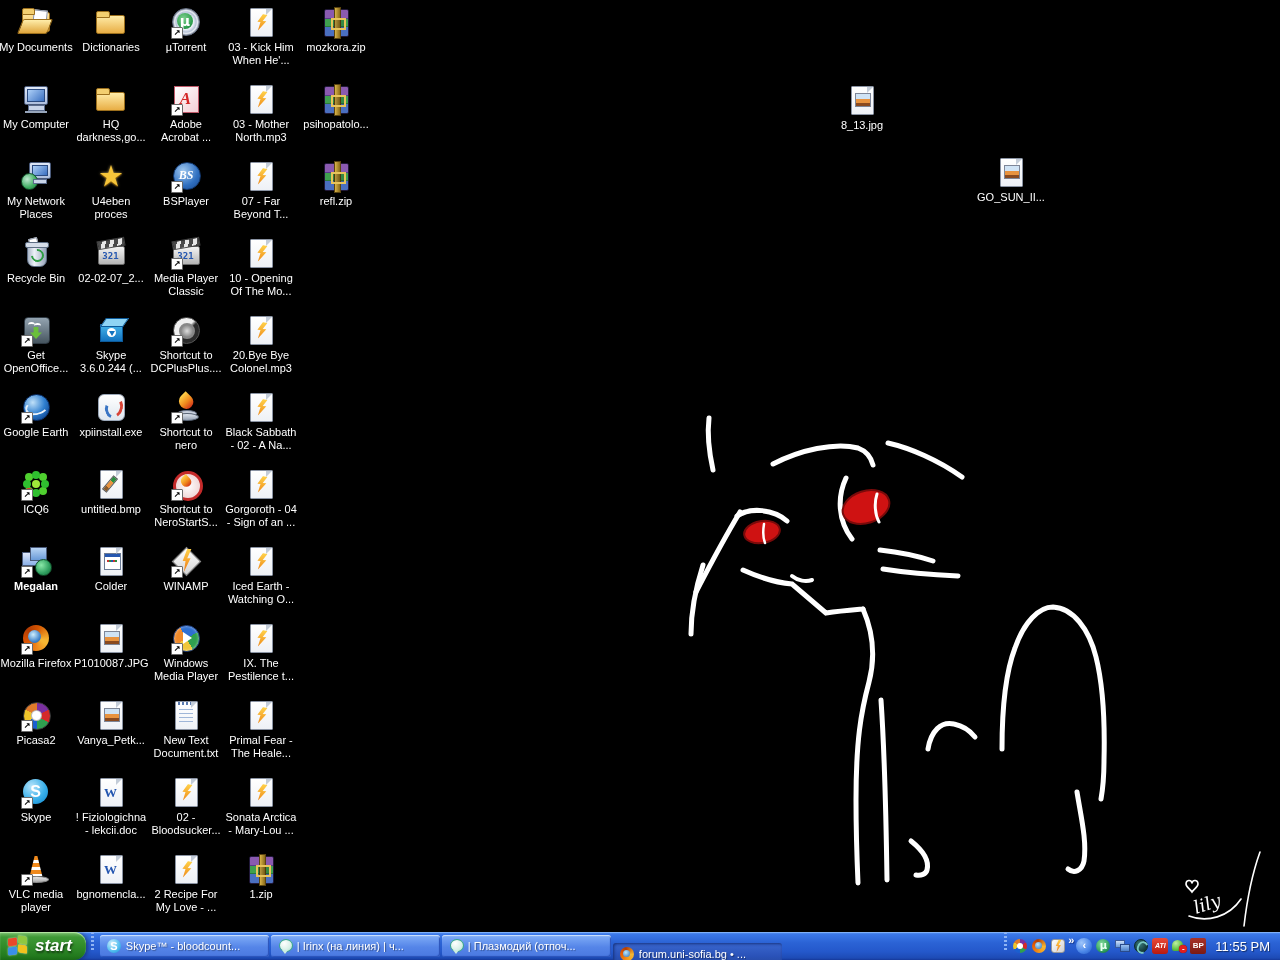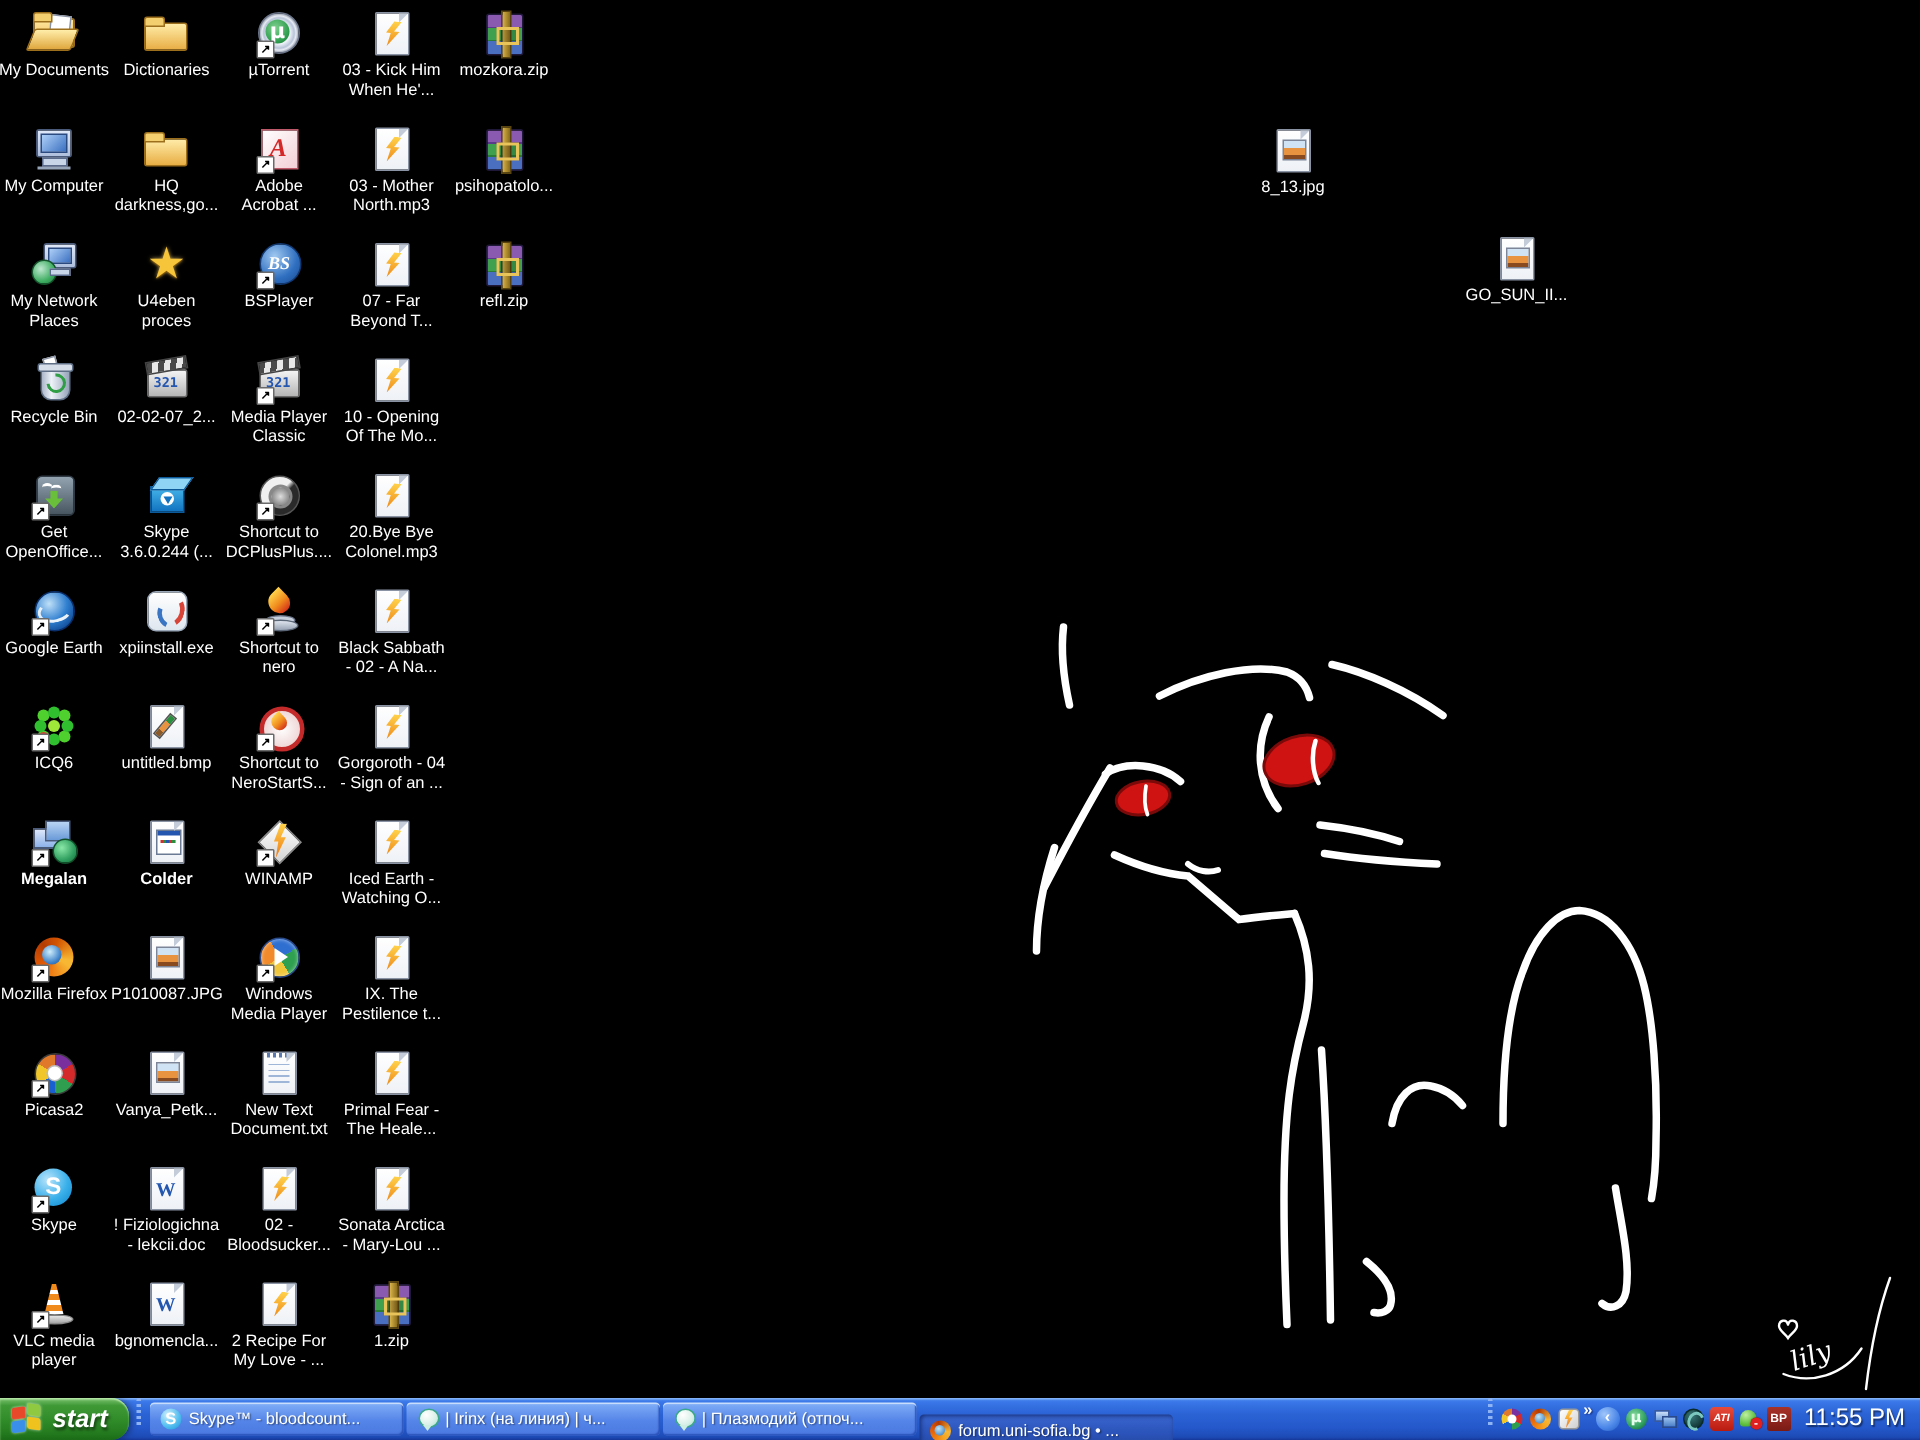--- a/index.html
+++ b/index.html
@@ -225,21 +225,21 @@
       box-shadow:inset 0 1px 0 #c8ddfc,inset -1px -1px 1px #2a52b8;
       display:flex;align-items:center;gap:4px;padding:0 6px;color:#fff;font-size:11px;}
   .tbtn.active{background:linear-gradient(180deg,#3a67cf,#2a52b8 60%,#24489f);
       box-shadow:inset 1px 1px 3px #16307a;margin-top:16px;}
   .tlabel{white-space:nowrap;overflow:hidden;text-overflow:ellipsis;
       text-shadow:1px 1px 1px rgba(0,0,0,.4);}
   .spacer{flex:1;}
   .qlaunch,.tray{display:flex;align-items:center;gap:3px;flex:0 0 auto;}
   .qchevron{color:#fff;font:bold 11px/16px "Liberation Sans",sans-serif;
       text-shadow:1px 1px 1px #1a3a8a;padding:0 2px;cursor:pointer;}
-  .clock{color:#fff;font-size:16px;padding:0 10px 0 6px;text-shadow:1px 1px 1px rgba(0,0,0,.5);cursor:pointer;}
+  .clock{color:#fff;font-size:13px;padding:0 10px 0 6px;text-shadow:1px 1px 1px rgba(0,0,0,.5);cursor:pointer;}
 
   .t16{width:16px;height:16px;position:relative;flex:0 0 auto;cursor:pointer;}
   .t16-skype::before{content:"";position:absolute;inset:1px;border-radius:50%;
       background:radial-gradient(circle at 35% 30%,#cfeefc,#58c0f0 55%,#1890d8);}
   .t16-skype::after{content:"S";position:absolute;inset:0;text-align:center;
       font:bold 11px/16px "Liberation Sans",sans-serif;color:#fff;}
   .t16-icq::before{content:"";position:absolute;left:2px;top:1px;width:12px;height:11px;border-radius:50%;
       background:radial-gradient(circle at 35% 30%,#ffffff,#d8f0e8 60%,#9fd8c8);border:1px solid #3aa88a;}
   .t16-icq::after{content:"";position:absolute;left:5px;top:12px;border:3px solid transparent;border-top:4px solid #cdeee2;}
   .t16-firefox::before{content:"";position:absolute;inset:1px;border-radius:50%;
@@ -563,21 +563,21 @@
 - Sign of an ...</div>
       </div>
       <div class="dicon" style="left: -1px; top: 545px; font-weight: bold;">
         <div class="icon32 t-megalan">
           <span class="p1"></span>
           <span class="p2"></span>
           <span class="sc"></span>
         </div>
         <div class="dlabel">Megalan</div>
       </div>
-      <div class="dicon" style="left: 74px; top: 545px; font-weight: bold;">
+      <div class="dicon" style="left: 74px; top: 545px;">
         <div class="icon32 t-webapp">
           <span class="p1"></span>
           <span class="p2"></span>
         </div>
         <div class="dlabel">Colder</div>
       </div>
       <div class="dicon" style="left: 149px; top: 545px;">
         <div class="icon32 t-winamp">
           <span class="p1"></span>
           <span class="p2"></span>

